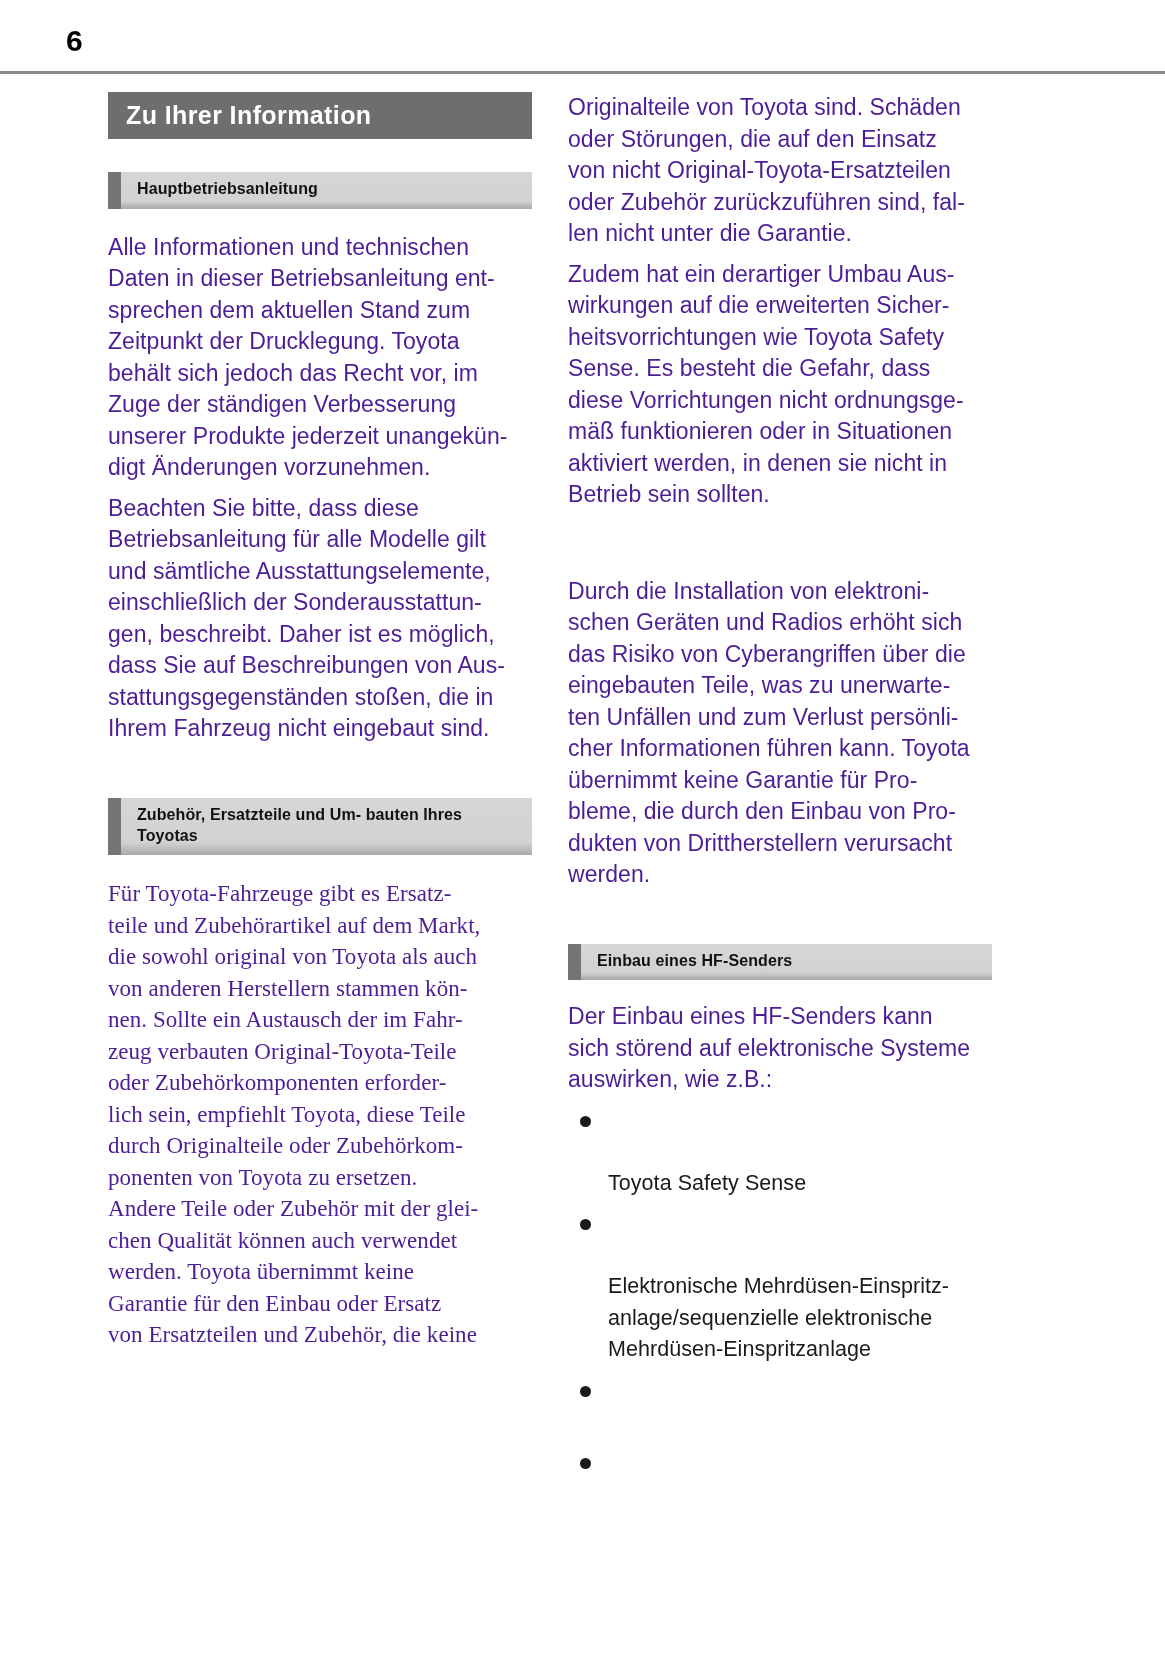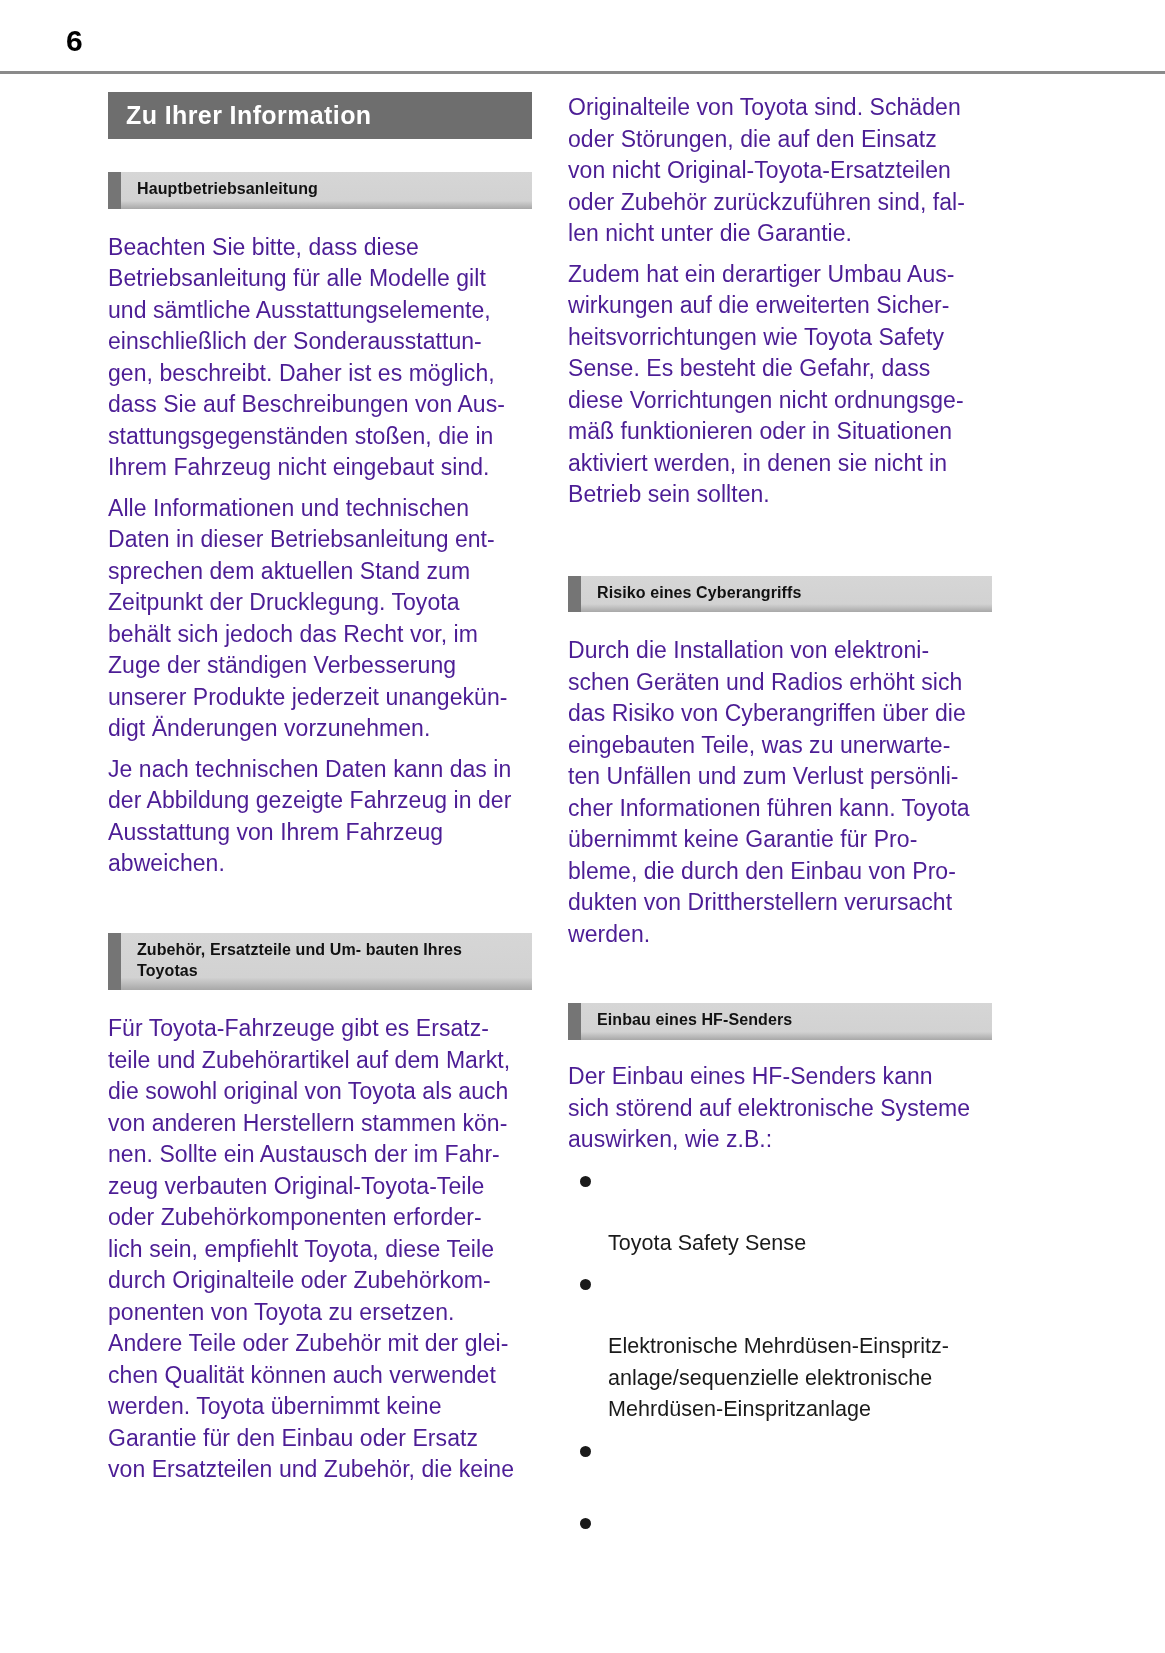--- a/index.html
+++ b/index.html
@@ -85,21 +85,21 @@
 
   
   p.body {
     font-size: 23px;
     line-height: 31.5px;
     margin: 0 0 9px 0;
     color: #4c1d95;
     letter-spacing: 0.05px;
     white-space: pre-line;
   }
-  p.body:last-child { margin-bottom: 16px; }
+  p.body:last-child { margin-bottom: 16px; font-family: Liberation Serif, serif; }
 
   .spacer-lg { height: 56px; }
   .spacer-md { height: 44px; }
 
   
   ul.bullets {
     list-style: none;
     margin: 6px 0 0 0;
     padding: 0;
   }
@@ -132,40 +132,36 @@
 
   <div class="col col-left">
 
     <div class="section-banner">Zu Ihrer Information</div>
 
     <div class="subhead">
       <div class="subhead-tab"></div>
       <div class="subhead-text">Hauptbetriebsanleitung</div>
     </div>
 
+    <p class="body">Alle Informationen und technischen
+Daten in dieser Betriebsanleitung ent-
+sprechen dem aktuellen Stand zum
+Zeitpunkt der Drucklegung. Toyota
+behält sich jedoch das Recht vor, im
+Zuge der ständigen Verbesserung
+unserer Produkte jederzeit unangekün-
+digt Änderungen vorzunehmen.</p>
     <p class="body">Beachten Sie bitte, dass diese
 Betriebsanleitung für alle Modelle gilt
 und sämtliche Ausstattungselemente,
 einschließlich der Sonderausstattun-
 gen, beschreibt. Daher ist es möglich,
 dass Sie auf Beschreibungen von Aus-
 stattungsgegenständen stoßen, die in
 Ihrem Fahrzeug nicht eingebaut sind.</p>
-    <p class="body">Alle Informationen und technischen
-Daten in dieser Betriebsanleitung ent-
-sprechen dem aktuellen Stand zum
-Zeitpunkt der Drucklegung. Toyota
-behält sich jedoch das Recht vor, im
-Zuge der ständigen Verbesserung
-unserer Produkte jederzeit unangekün-
-digt Änderungen vorzunehmen.</p>
-    <p class="body">Je nach technischen Daten kann das in
-der Abbildung gezeigte Fahrzeug in der
-Ausstattung von Ihrem Fahrzeug
-abweichen.</p>
 
     <div class="spacer-md"></div>
 
     <div class="subhead">
       <div class="subhead-tab"></div>
       <div class="subhead-text">Zubehör, Ersatzteile und Um-
 bauten Ihres Toyotas</div>
     </div>
 
     <p class="body">Für Toyota-Fahrzeuge gibt es Ersatz-
@@ -197,24 +193,20 @@
 wirkungen auf die erweiterten Sicher-
 heitsvorrichtungen wie Toyota Safety
 Sense. Es besteht die Gefahr, dass
 diese Vorrichtungen nicht ordnungsge-
 mäß funktionieren oder in Situationen
 aktiviert werden, in denen sie nicht in
 Betrieb sein sollten.</p>
 
     <div class="spacer-lg"></div>
 
-    <div class="subhead">
-      <div class="subhead-tab"></div>
-      <div class="subhead-text">Risiko eines Cyberangriffs</div>
-    </div>
 
     <p class="body">Durch die Installation von elektroni-
 schen Geräten und Radios erhöht sich
 das Risiko von Cyberangriffen über die
 eingebauten Teile, was zu unerwarte-
 ten Unfällen und zum Verlust persönli-
 cher Informationen führen kann. Toyota
 übernimmt keine Garantie für Pro-
 bleme, die durch den Einbau von Pro-
 dukten von Drittherstellern verursacht

